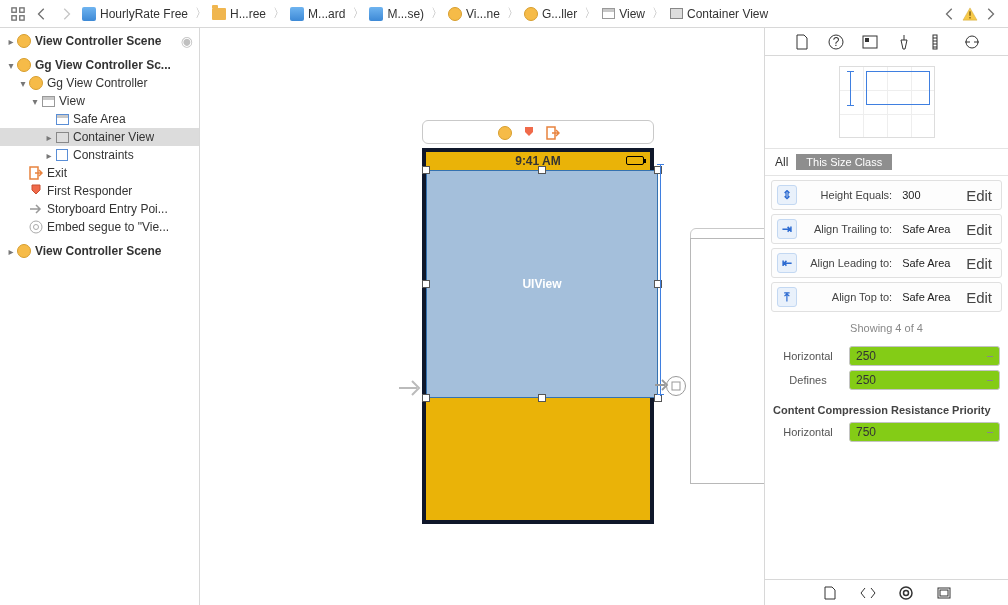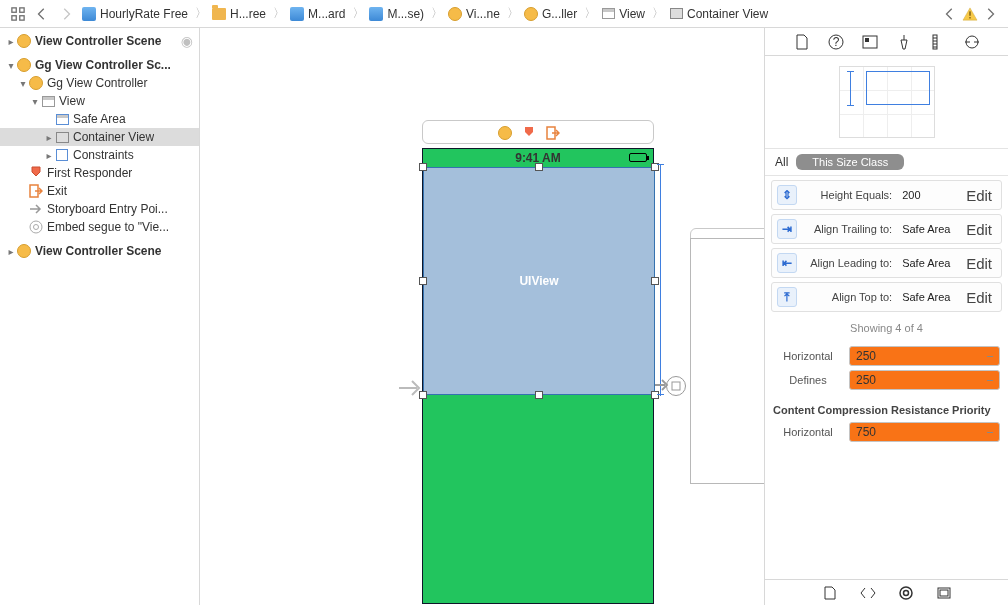--- a/index.html
+++ b/index.html
@@ -24,21 +24,21 @@
 .outline{width:200px;border-right:1px solid #d8d8d8;overflow-y:auto;padding-top:4px}
 .outline-row{display:flex;align-items:center;height:18px;padding-left:6px;cursor:default}
 .outline-row.sel{background:#dcdcdc}
 .disclosure{width:10px;height:10px;display:flex;align-items:center;justify-content:center;color:#777;font-size:10px}
 .ol-icon{width:16px;height:14px;display:flex;align-items:center;justify-content:center;margin-right:3px}
 .ol-label{font-size:12px;color:#333;white-space:nowrap;overflow:hidden;text-overflow:ellipsis}
 .outline-row.bold .ol-label{font-weight:600}
 .indent1{padding-left:18px}.indent2{padding-left:30px}.indent3{padding-left:44px}
 .scene-add{margin-left:auto;margin-right:6px;color:#c0c0c0;font-size:14px}
 .canvas{flex:1;background:#fff;position:relative;overflow:hidden}
-.device{position:absolute;left:222px;top:120px;width:232px;height:456px;border:1px solid #0f172a;background:#22c55e}
+.device{position:absolute;left:222px;top:120px;width:232px;height:376px;border:4px solid #0f172a;background:#eab308}
 .status-bar{height:18px;display:flex;align-items:center;justify-content:center;font-size:10px;font-weight:600;position:relative}
 .batt{position:absolute;right:6px;top:4px;width:18px;height:9px;border:1px solid #000;border-radius:2px}
 .batt::after{content:"";position:absolute;right:-3px;top:2px;width:2px;height:4px;background:#000}
 .uiview{position:absolute;left:0;top:18px;width:232px;height:228px;background:#a4bfdb;border:1px solid #3572b0;display:flex;align-items:center;justify-content:center}
 .uiview-label{color:#fff;font-weight:600;font-size:12px}
 .handle{width:8px;height:8px;background:#fff;border:1px solid #555;position:absolute}
 .guide-v{position:absolute;width:1px;background:#3f7fe0}
 .guide-h{position:absolute;height:1px;background:#3f7fe0}
 .scene-title{position:absolute;border:1px solid #c9c9c9;border-radius:6px;height:24px;display:flex;align-items:center;justify-content:center;font-size:11px;font-weight:600;color:#555;background:#fff}
 .scene-icons{position:absolute;left:298px;top:98px;display:flex;gap:10px}
@@ -49,32 +49,32 @@
 .entry-arrow{position:absolute;left:198px;top:350px;color:#bbb}
 .inspector{width:244px;border-left:1px solid #d8d8d8;display:flex;flex-direction:column;background:#fff;overflow:hidden}
 .insp-tabs{height:28px;border-bottom:1px solid #d8d8d8;display:flex;align-items:center;justify-content:center;gap:16px}
 .insp-tabs .t{width:18px;height:18px;display:flex;align-items:center;justify-content:center;color:#888;cursor:default}
 .insp-tabs .t.active{color:#3478f6}
 .insp-body{flex:1;overflow-y:auto;padding:0}
 .thumb-area{padding:10px 0;display:flex;justify-content:center;border-bottom:1px solid #e4e4e4}
 .thumb{width:96px;height:72px;border:1px solid #ddd;position:relative;background:repeating-linear-gradient(to right,transparent 0 23px,#eee 23px 24px),repeating-linear-gradient(to bottom,transparent 0 23px,#eee 23px 24px)}
 .thumb .rect{position:absolute;border:1.5px solid #3f7fe0}
 .size-tabs{display:flex;align-items:center;gap:8px;padding:5px 10px;border-bottom:1px solid #e4e4e4}
-.pill{background:#8e8e8e;color:#fff;border-radius:6px;padding:2px 16px;font-size:11px}
+.pill{background:#8e8e8e;color:#fff;border-radius:0;padding:2px 10px;font-size:11px}
 .constraint-row{margin:4px 6px;height:30px;border:1px solid #e0e0e0;border-radius:3px;display:flex;align-items:center;padding:0 5px;gap:6px;background:#fdfdfd}
 .cr-icon{width:20px;height:20px;border-radius:3px;background:#e9f1fb;display:flex;align-items:center;justify-content:center;border:1px solid #c3d8f2}
 .cr-icon span{color:#2d6bd1;font-weight:bold;font-size:12px}
 .cr-label{flex:1;text-align:right;font-size:11px;color:#444}
 .cr-value{font-size:11px;color:#222;padding-left:4px;min-width:58px}
 .cr-edit{font-size:15px;color:#444;padding:2px 4px;cursor:default;font-weight:500}
 .showing{text-align:center;font-size:11px;color:#888;padding:6px 0 10px}
 .section-title{font-size:11px;font-weight:600;color:#444;padding:4px 8px}
 .field-row{display:flex;align-items:center;padding:2px 8px;gap:6px}
 .field-label{width:70px;text-align:center;font-size:11px;color:#555}
-.stepper{flex:1;height:20px;border:1px solid #c4c4c4;border-radius:3px;display:flex;align-items:center;padding:0 6px;font-size:11px;background:#f97316;position:relative}
+.stepper{flex:1;height:20px;border:1px solid #c4c4c4;border-radius:3px;display:flex;align-items:center;padding:0 6px;font-size:11px;background:#84cc16;position:relative}
 .stepper::after{content:"";position:absolute;right:4px;top:3px;width:10px;height:12px;background:linear-gradient(#888,#888) center/6px 1px no-repeat}
 .lib-tabs{height:26px;border-top:1px solid #d8d8d8;display:flex;align-items:center;justify-content:center;gap:20px}
 .lib-tabs .lt{width:18px;height:18px;display:flex;align-items:center;justify-content:center;color:#888}
 .lib-tabs .lt.active{color:#3478f6}
 .lib-item{display:flex;padding:8px;gap:8px;border-top:1px solid #e4e4e4}
 .lib-thumb{width:34px;height:34px;border:1px solid #bbb;background:#eee;display:flex;align-items:center;justify-content:center}
 .lib-thumb .inner{width:20px;height:20px;background:#bbb}
 .lib-text{font-size:11px;color:#666;line-height:1.35}
 .lib-text b{color:#333}
 </style>
@@ -225,35 +225,35 @@
         <span class="disclosure">▸</span>
         <span class="ol-icon">
           <span class="ic-constraint"></span>
         </span>
         <span class="ol-label">Constraints</span>
       </div>
     <div class="outline-row indent1">
         <span class="disclosure" style="visibility:hidden">▸</span>
         <span class="ol-icon">
           <svg width="14" height="14" viewBox="0 0 14 14">
+            <rect x="1" y="1" width="8" height="12" fill="none" stroke="#e8833e" stroke-width="1.5"></rect>
+            <path d="M6 7h7M10 4l3 3-3 3" fill="none" stroke="#e8833e" stroke-width="1.5"></path>
+          </svg>
+        </span>
+        <span class="ol-label">Exit</span>
+      </div>
+    <div class="outline-row indent1">
+        <span class="disclosure" style="visibility:hidden">▸</span>
+        <span class="ol-icon">
+          <svg width="14" height="14" viewBox="0 0 14 14">
             <path d="M3 1h8v5l-4 4-4-4z" fill="#f06a4a"></path>
             <path d="M3 1h8 M3 1v5l4 4 4-4V1" fill="none" stroke="#c94e30"></path>
           </svg>
         </span>
         <span class="ol-label">First Responder</span>
-      </div>
-    <div class="outline-row indent1">
-        <span class="disclosure" style="visibility:hidden">▸</span>
-        <span class="ol-icon">
-          <svg width="14" height="14" viewBox="0 0 14 14">
-            <rect x="1" y="1" width="8" height="12" fill="none" stroke="#e8833e" stroke-width="1.5"></rect>
-            <path d="M6 7h7M10 4l3 3-3 3" fill="none" stroke="#e8833e" stroke-width="1.5"></path>
-          </svg>
-        </span>
-        <span class="ol-label">Exit</span>
       </div>
     <div class="outline-row indent1">
         <span class="disclosure" style="visibility:hidden">▸</span>
         <span class="ol-icon">
           <svg width="14" height="12" viewBox="0 0 14 12">
             <path d="M1 6h9M7 2l4 4-4 4" fill="none" stroke="#999" stroke-width="1.5"></path>
           </svg>
         </span>
         <span class="ol-label">Storyboard Entry Poi...</span>
       </div>
@@ -378,21 +378,21 @@
       <div class="size-tabs">
         <span>All</span>
         <span class="pill">This Size Class</span>
       </div>
 
       <div class="constraint-row">
         <div class="cr-icon">
             <span>⇕</span>
           </div>
         <span class="cr-label">Height Equals:</span>
-        <span class="cr-value">200</span>
+        <span class="cr-value">300</span>
         <span class="cr-edit">Edit</span>
       </div>
       <div class="constraint-row">
         <div class="cr-icon">
             <span>⇥</span>
           </div>
         <span class="cr-label">Align Trailing to:</span>
         <span class="cr-value">Safe Area</span>
         <span class="cr-edit">Edit</span>
       </div>

